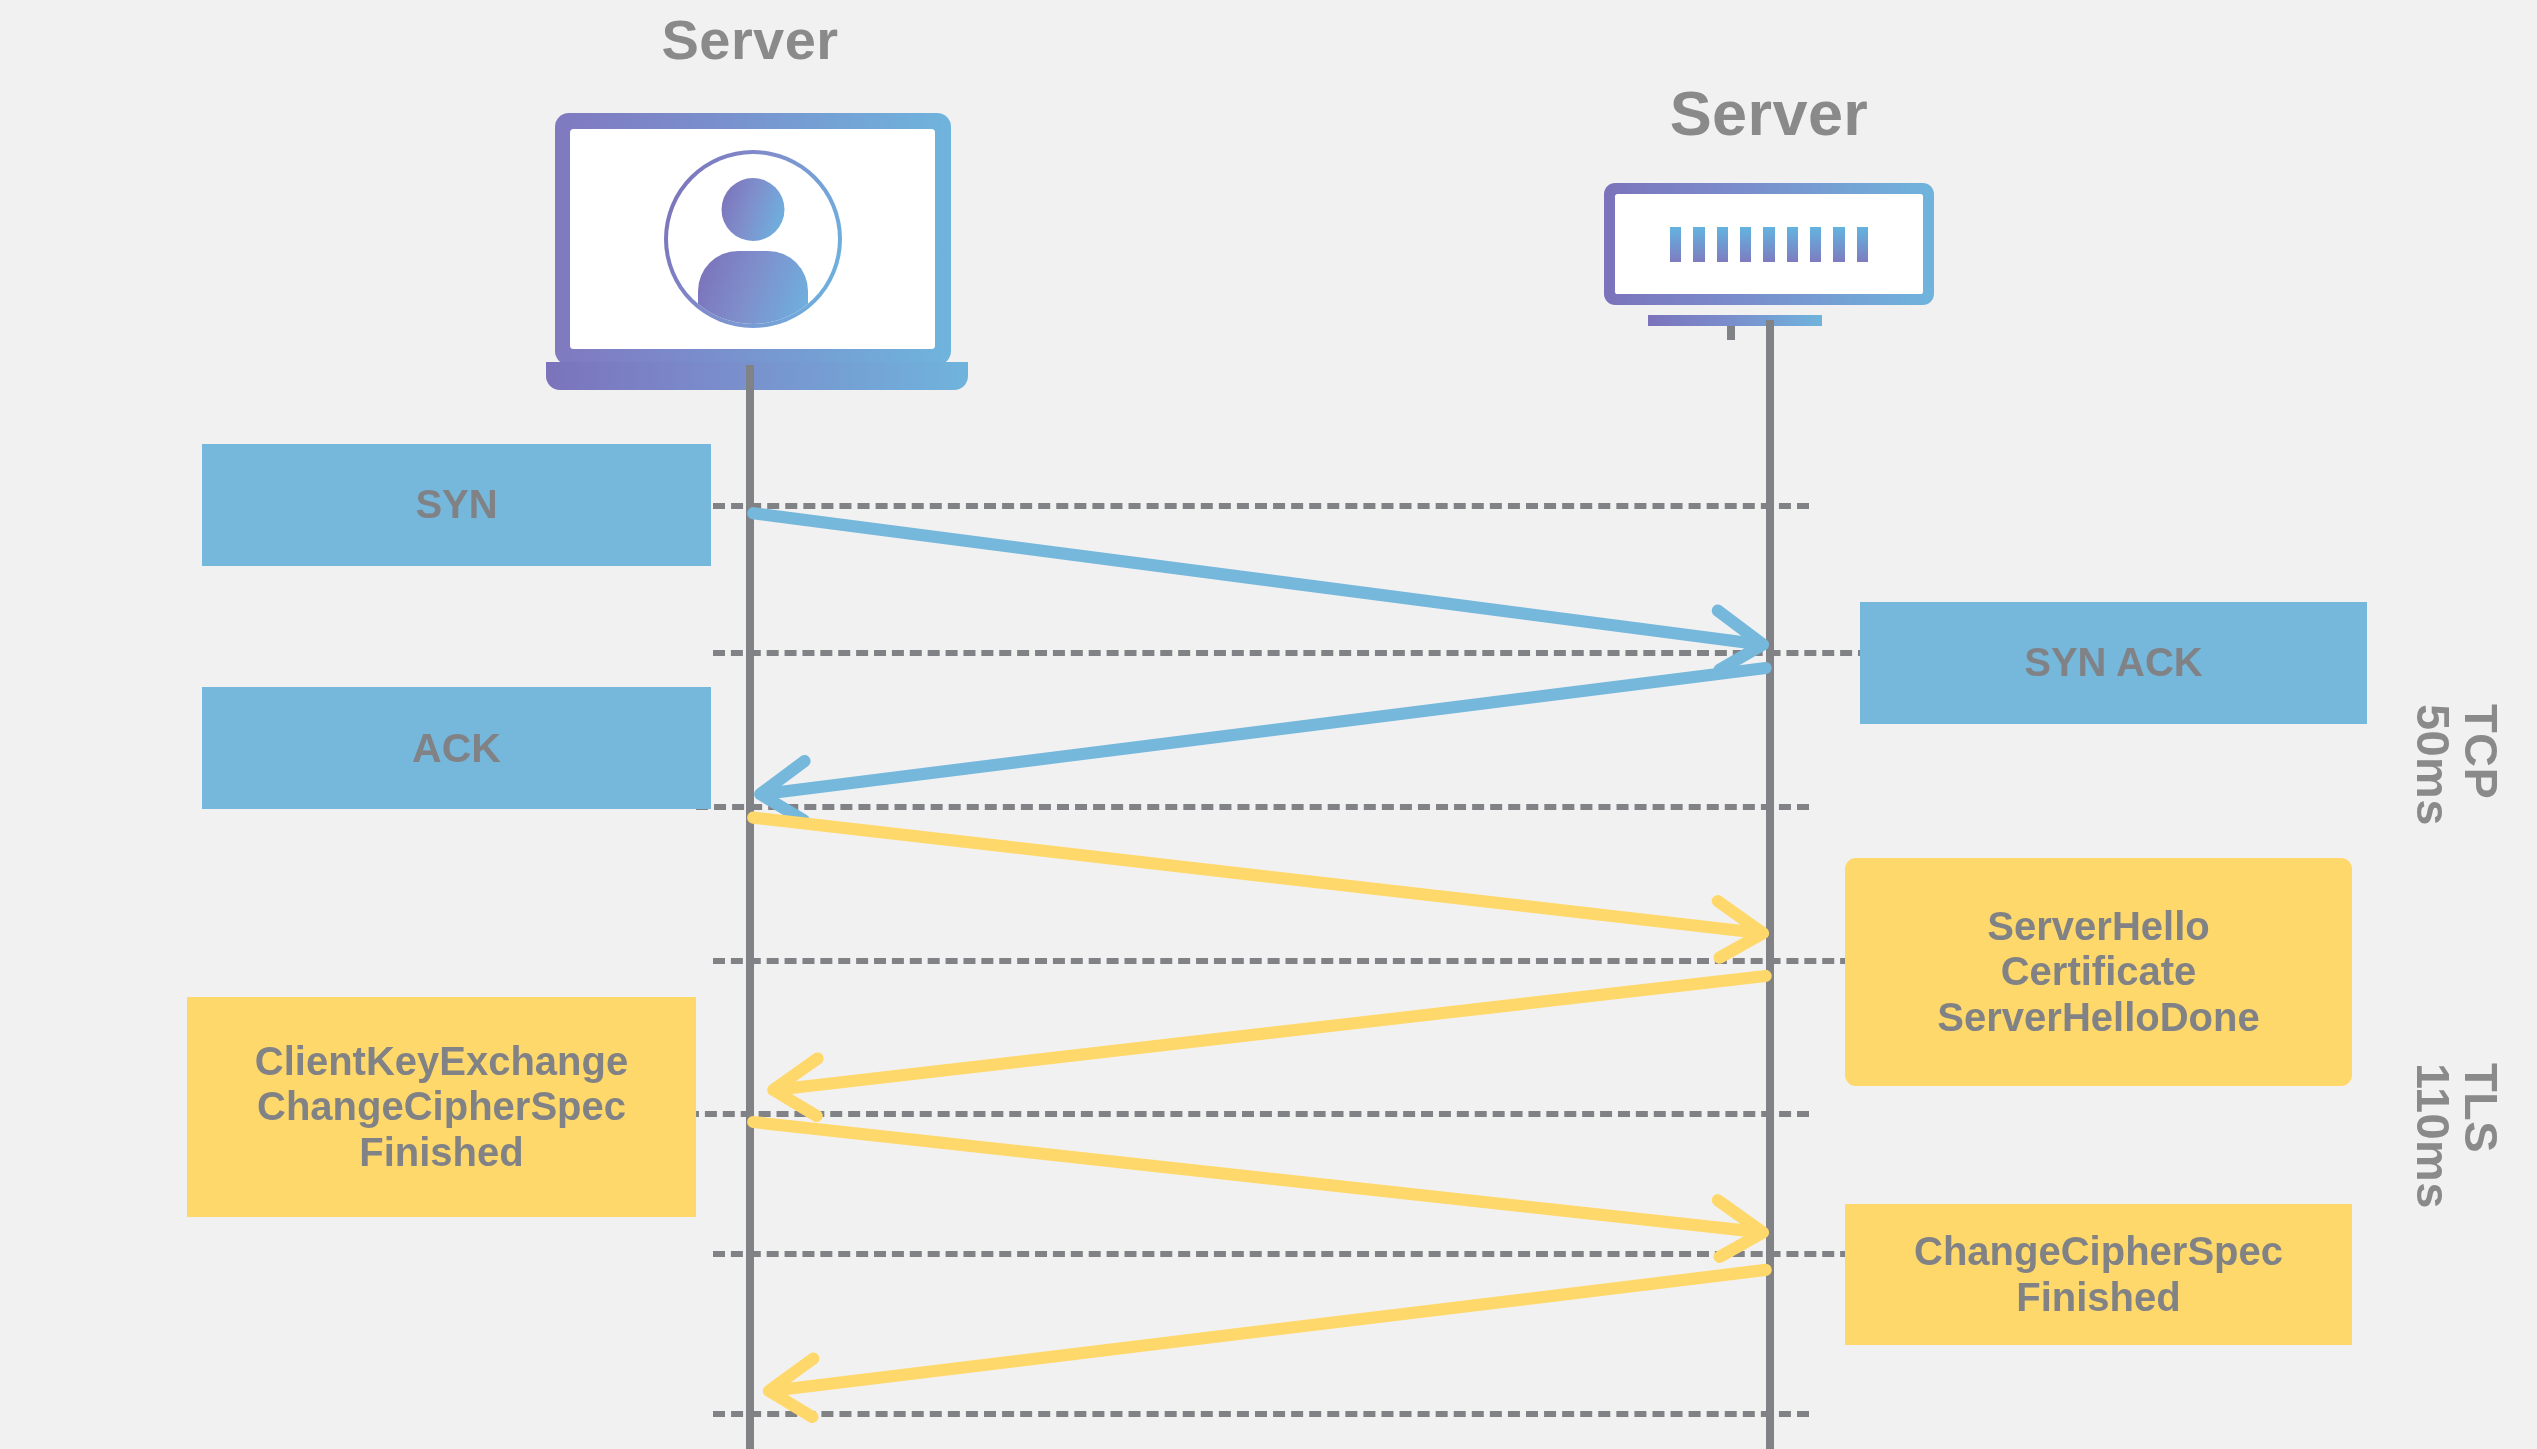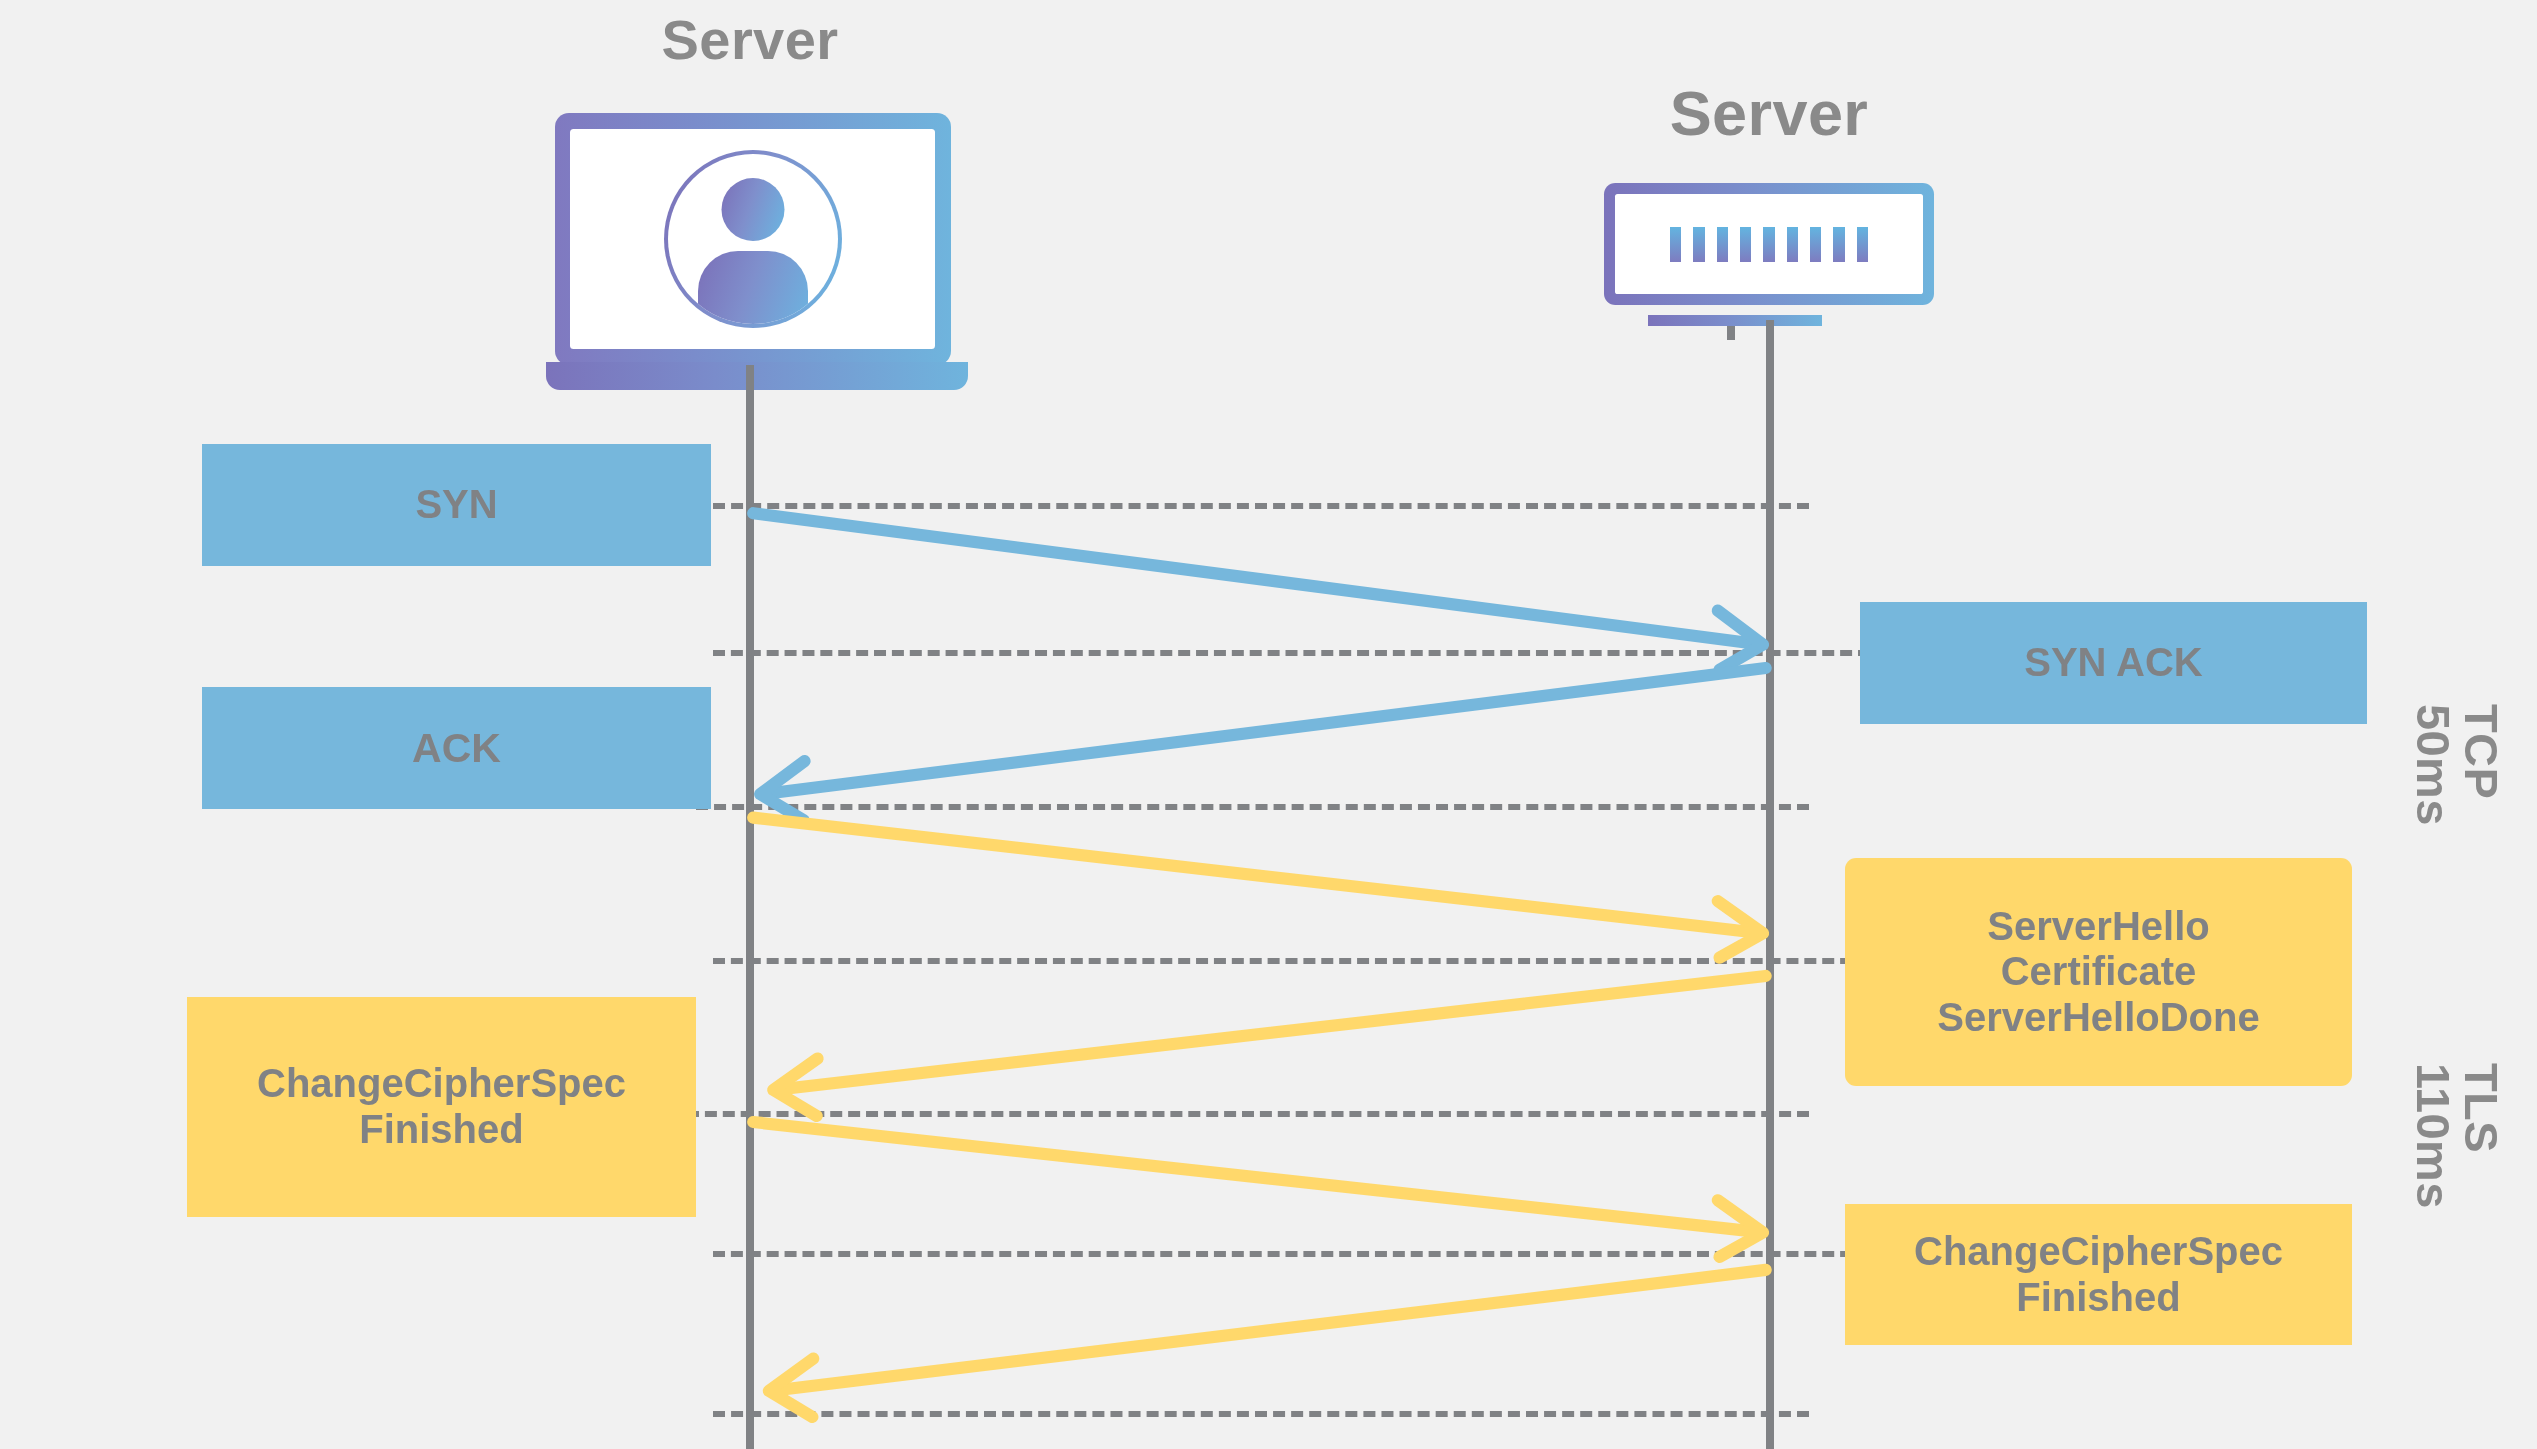--- a/index.html
+++ b/index.html
@@ -207,20 +207,21 @@
   <div class="msgbox tcp" style="left:187px;top:444px;width:509px;height:122px;font-size:40px;">
     <span>SYN</span>
   </div>
 
   <div class="msgbox tcp" style="left:187px;top:687px;width:509px;height:122px;font-size:41px;">
     <span>ACK</span>
   </div>
 
 
   <div class="msgbox tls" style="left:187px;top:997px;width:509px;height:220px;font-size:40px;flex-direction:column;">
+    <span>ClientKeyExchange</span>
     <span>ChangeCipherSpec</span>
     <span>Finished</span>
   </div>
 
   <div class="msgbox tcp" style="left:1845px;top:602px;width:507px;height:122px;font-size:40px;">
     <span>SYN ACK</span>
   </div>
 
   <div class="msgbox tls" style="left:1845px;top:858px;width:507px;height:228px;font-size:40px;flex-direction:column;border-radius:11px;">
     <span>ServerHello</span>

